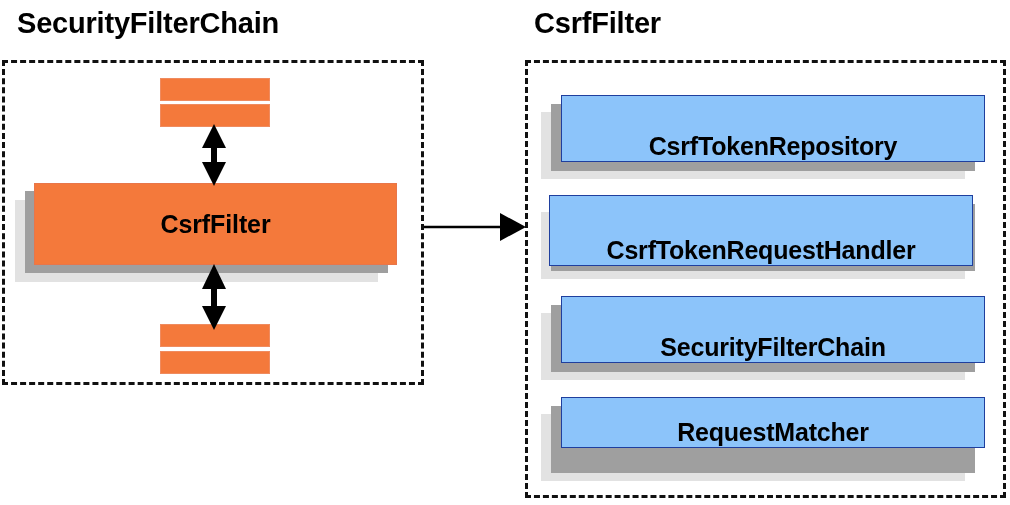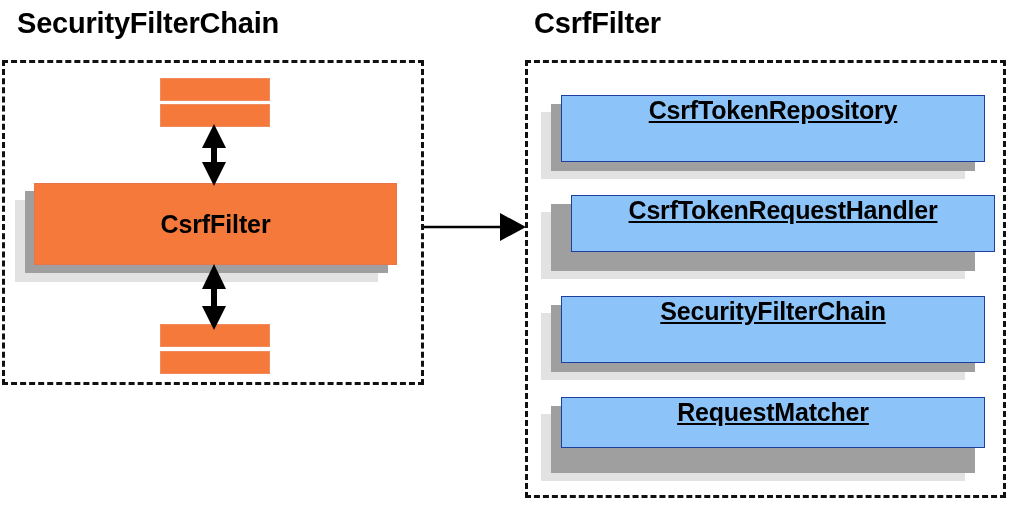--- a/index.html
+++ b/index.html
@@ -87,23 +87,22 @@
     box-sizing: border-box;
   }
 
   
   .blue-box {
     position: absolute;
     background: #8cc4fa;
     border: 1px solid #1f3f9e;
     box-sizing: border-box;
     display: flex;
-    align-items: flex-start;
+    align-items: flex-end;
     justify-content: center;
-    text-decoration: underline;
   }
   .blue-box .box-label {
     font-size: 25px;
     font-weight: bold;
     color: #000000;
     white-space: nowrap;
     letter-spacing: -0.2px;
   }
 
   
@@ -141,21 +140,21 @@
   <div class="group-box" id="group-right"></div>
 
   <div class="shadow-far" style="left:541px; top:112px; width:424px; height:67px;"></div>
   <div class="shadow-near" style="left:551px; top:104px; width:424px; height:67px;"></div>
   <div class="blue-box" style="left:561px; top:95px; width:424px; height:67px;">
     <span class="box-label">CsrfTokenRepository</span>
   </div>
 
   <div class="shadow-far" style="left:541px; top:212px; width:424px; height:67px;"></div>
   <div class="shadow-near" style="left:551px; top:204px; width:424px; height:67px;"></div>
-  <div class="blue-box" style="left:571px; top:195px; width:424px; height:57px;">
+  <div class="blue-box" style="left:549px; top:195px; width:424px; height:71px;">
     <span class="box-label">CsrfTokenRequestHandler</span>
   </div>
 
   <div class="shadow-far" style="left:541px; top:313px; width:424px; height:67px;"></div>
   <div class="shadow-near" style="left:551px; top:305px; width:424px; height:67px;"></div>
   <div class="blue-box" style="left:561px; top:296px; width:424px; height:67px;">
     <span class="box-label">SecurityFilterChain</span>
   </div>
 
   <div class="shadow-far" style="left:541px; top:414px; width:424px; height:67px;"></div>

